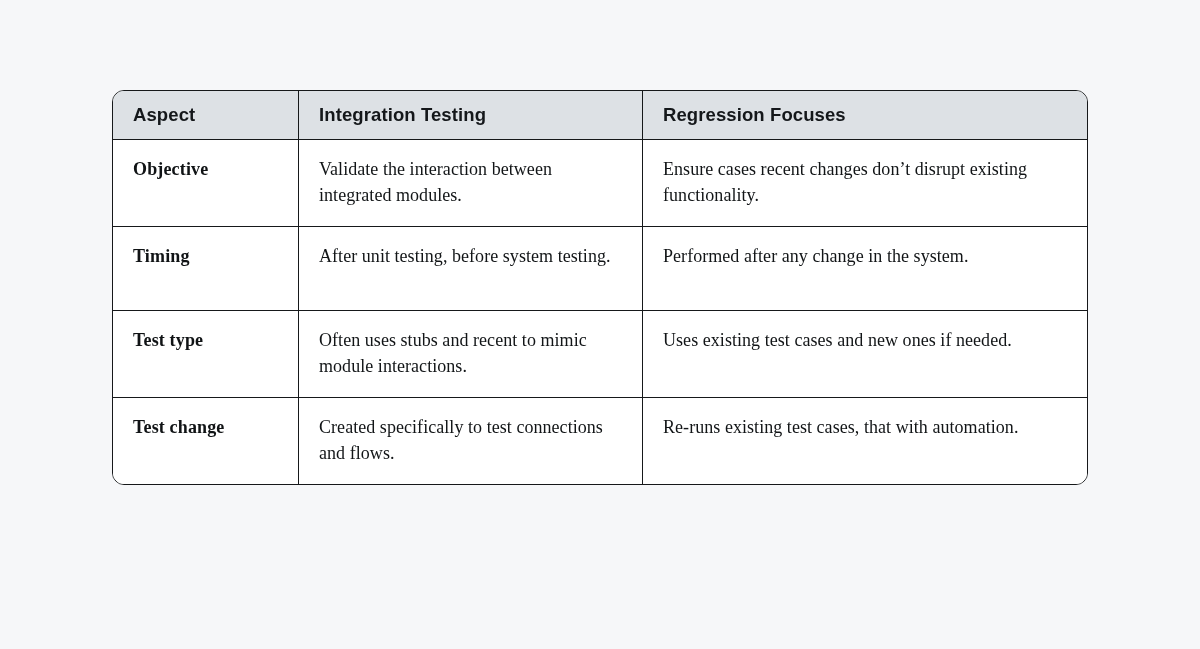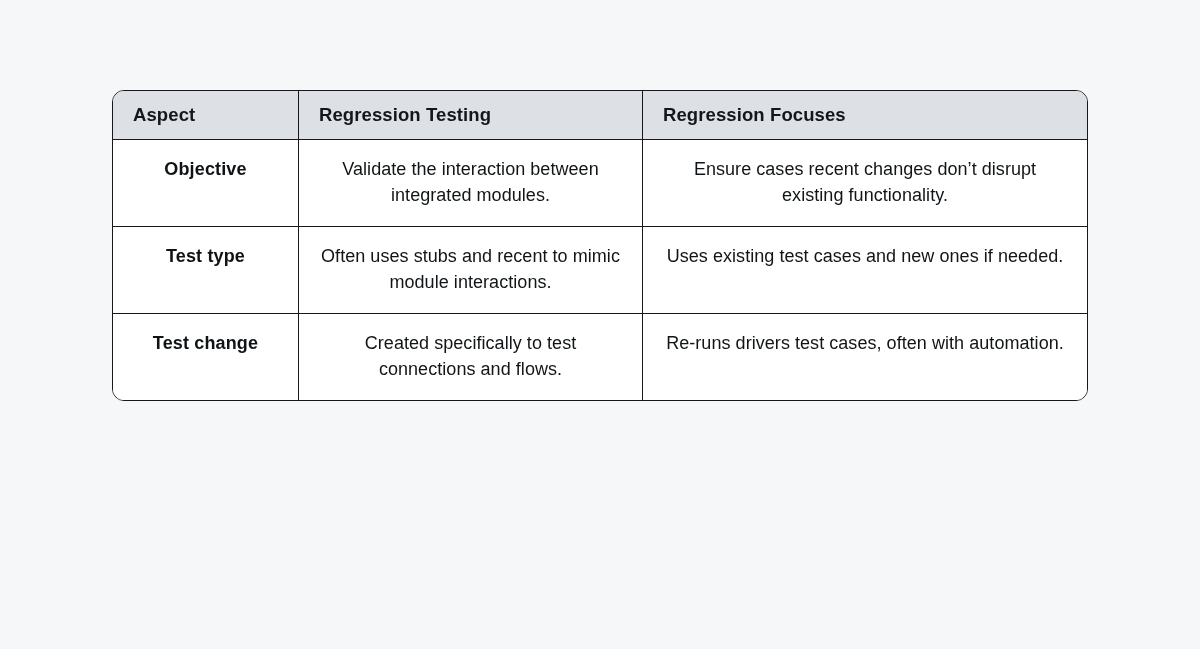--- a/index.html
+++ b/index.html
@@ -57,27 +57,28 @@
     border-bottom: 1.8px solid #16181a;
     letter-spacing: 0.1px;
   }
   thead th.sep { border-left: 1.4px solid #16181a; }
 
   tbody td {
     background: #ffffff;
     color: #121517;
     font-size: 18px;
     font-weight: normal;
-    text-align: center;
+    text-align: left;
     vertical-align: top;
     padding: 17px 20px 18px 20px;
     height: 84px;
     box-sizing: border-box;
     line-height: 1.42;
     letter-spacing: 0.05px;
+    font-family: Liberation Serif, serif;
   }
   tbody td.aspect {
     font-weight: bold;
     color: #101315;
     letter-spacing: 0.15px;
   }
   tbody td.sep { border-left: 1.4px solid #16181a; }
   tbody tr + tr td { border-top: 1.4px solid #16181a; }
 </style>
 </head>
@@ -87,36 +88,41 @@
   <div class="table-wrap">
     <table class="cmp">
       <colgroup>
         <col class="c1">
         <col class="c2">
         <col class="c3">
       </colgroup>
       <thead>
         <tr>
           <th>Aspect</th>
-          <th class="sep">Regression Testing</th>
+          <th class="sep">Integration Testing</th>
           <th class="sep">Regression Focuses</th>
         </tr>
       </thead>
       <tbody>
         <tr>
           <td class="aspect">Objective</td>
           <td class="sep">Validate the interaction between integrated modules.</td>
           <td class="sep">Ensure cases recent changes don’t disrupt existing functionality.</td>
         </tr>
         <tr>
+          <td class="aspect">Timing</td>
+          <td class="sep">After unit testing, before system testing.</td>
+          <td class="sep">Performed after any change in the system.</td>
+        </tr>
+        <tr>
           <td class="aspect">Test type</td>
           <td class="sep">Often uses stubs and recent to mimic module interactions.</td>
           <td class="sep">Uses existing test cases and new ones if needed.</td>
         </tr>
         <tr>
           <td class="aspect">Test change</td>
           <td class="sep">Created specifically to test connections and flows.</td>
-          <td class="sep">Re-runs drivers test cases, often with automation.</td>
+          <td class="sep">Re-runs existing test cases, that with automation.</td>
         </tr>
       </tbody>
     </table>
   </div>
 </div>
 
 </body></html>

